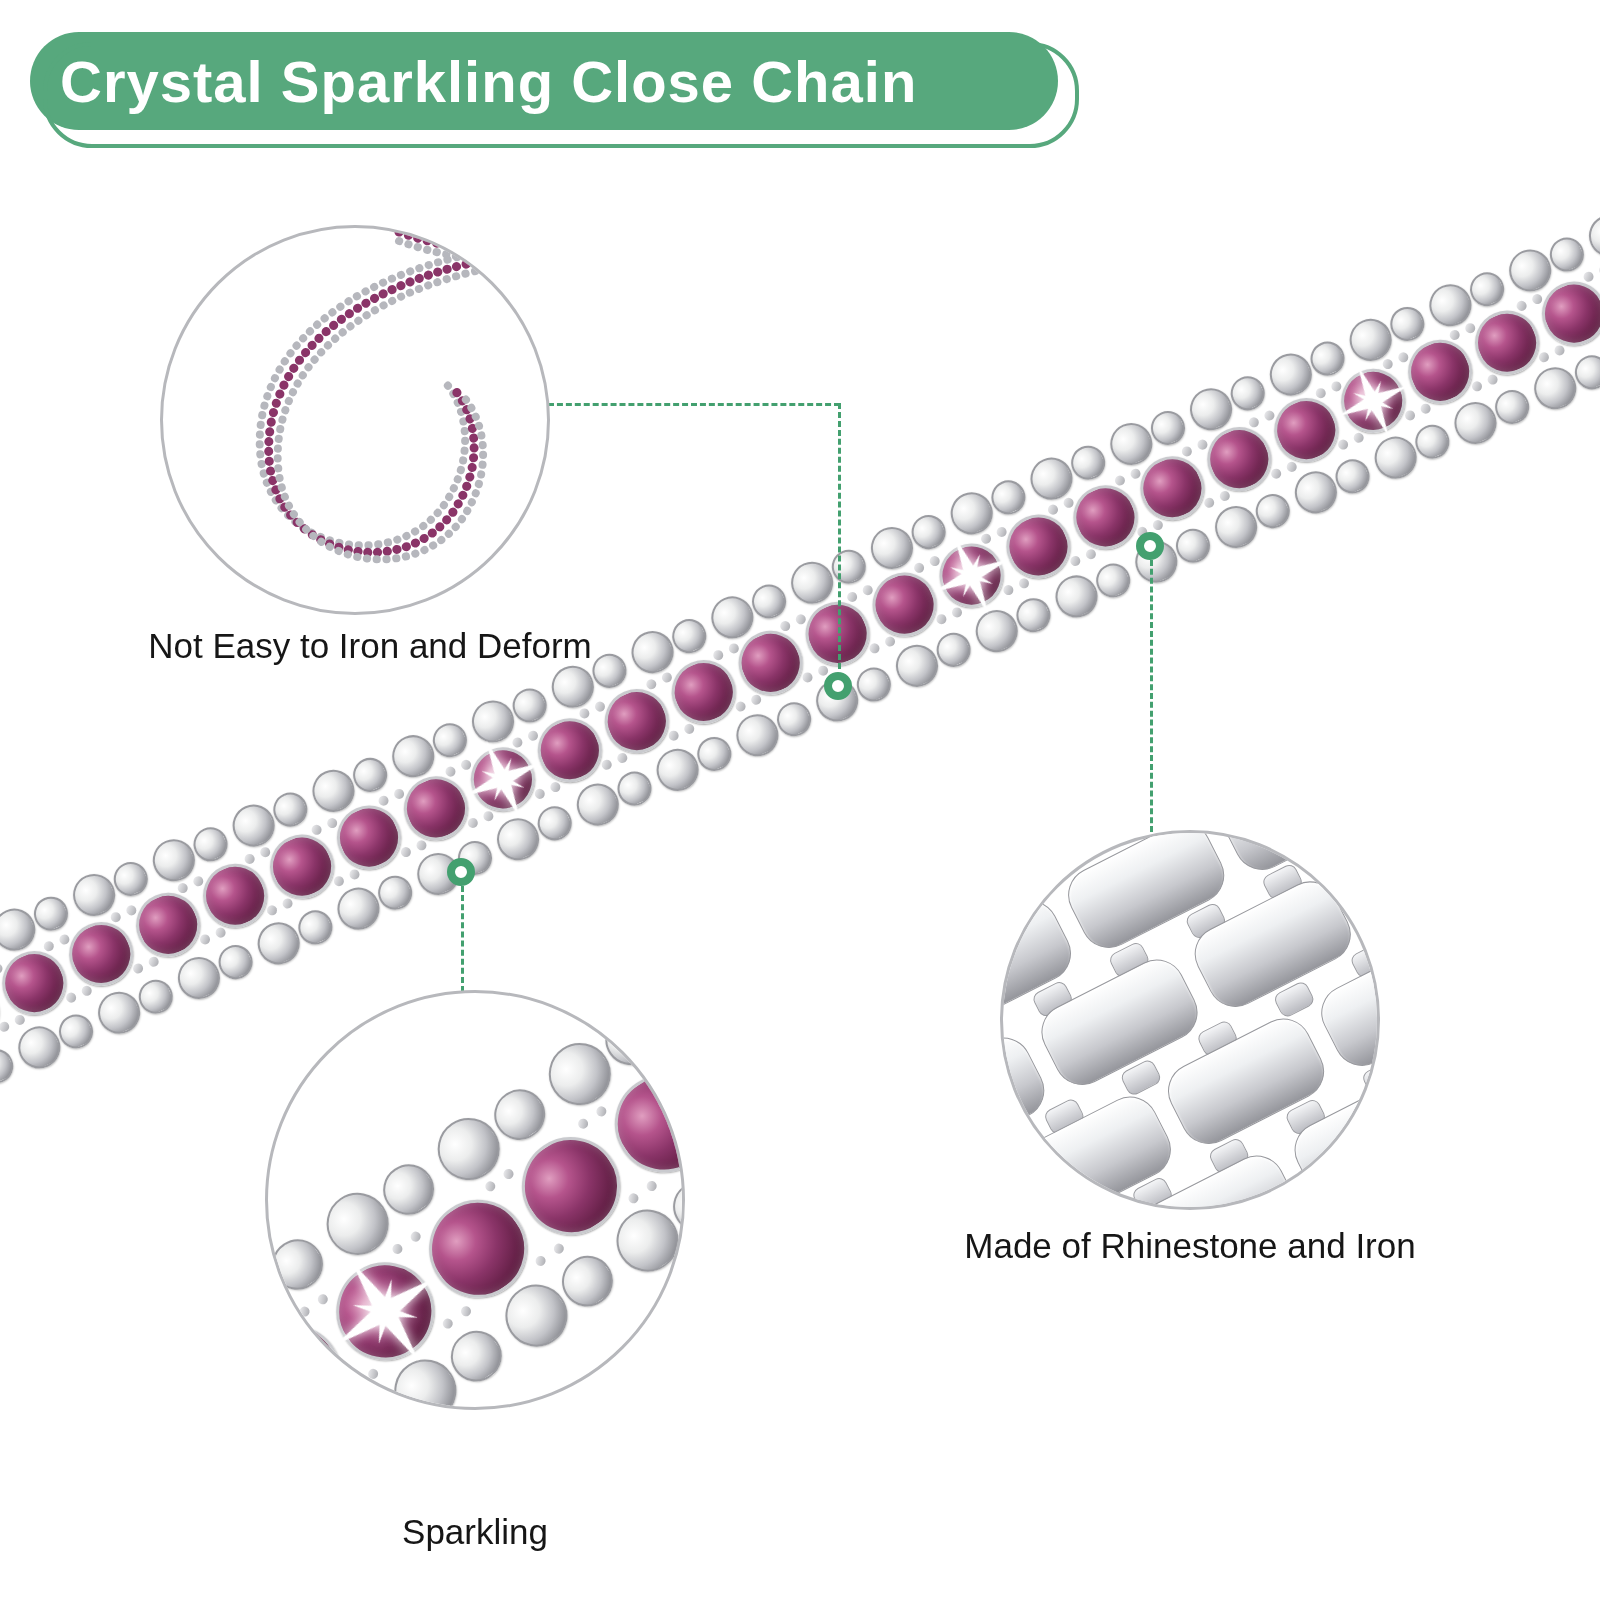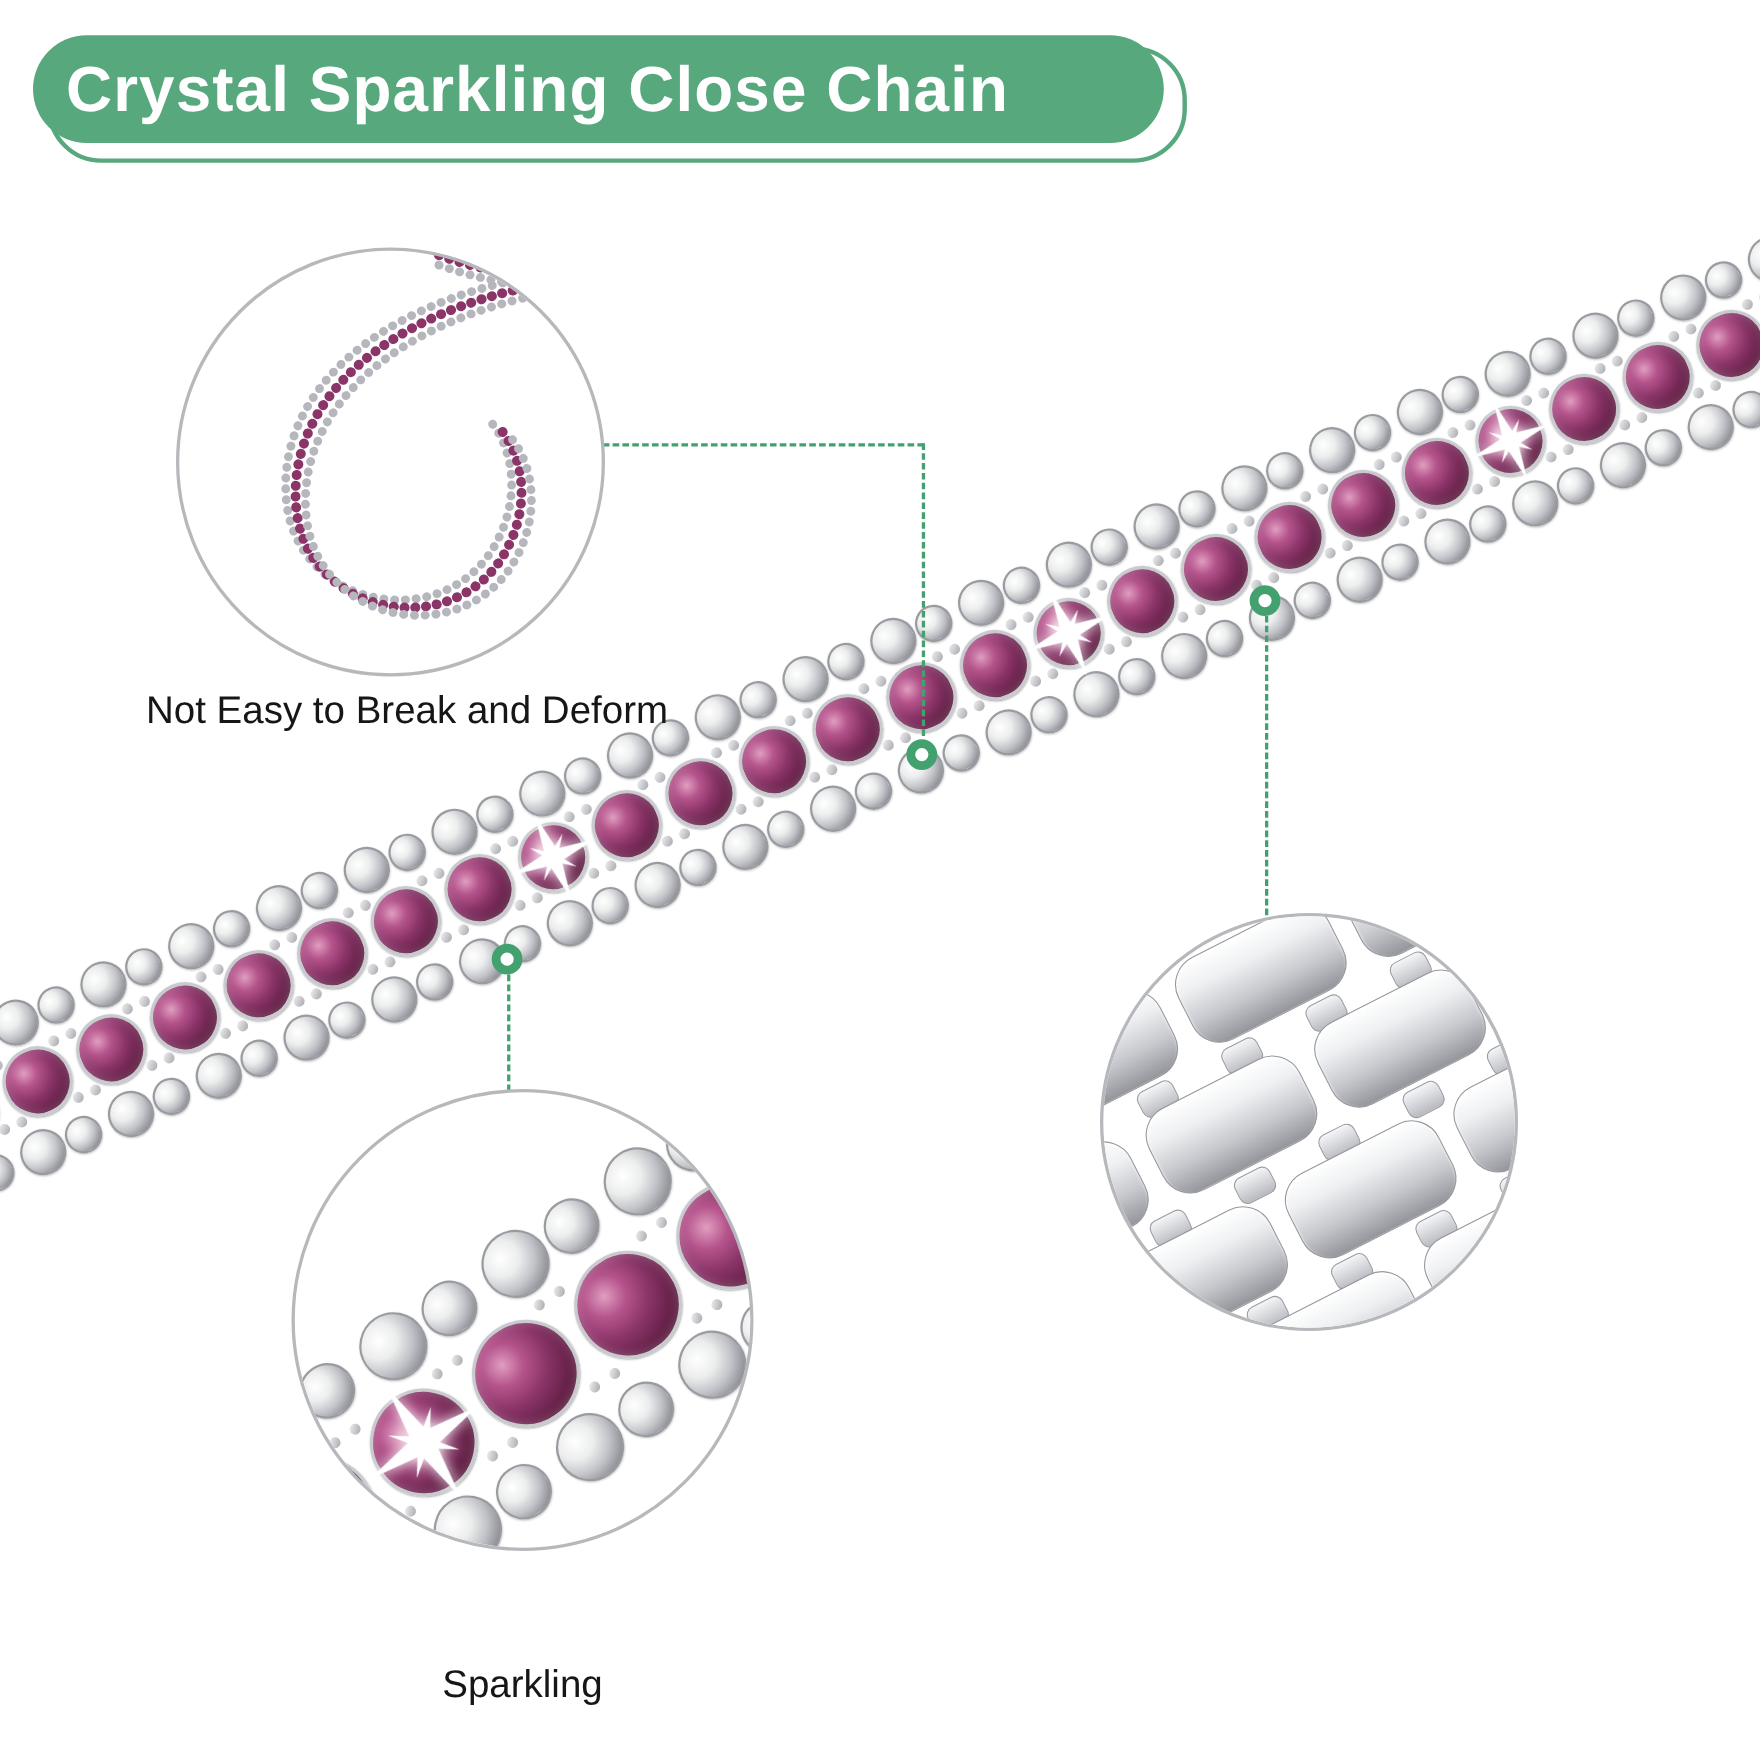--- a/index.html
+++ b/index.html
@@ -435,16 +435,17 @@
         <div class="metal-link" style="left: 476px; top: 220px; width: 152px; height: 82px;"></div>
         <div class="metal-pin" style="left: 228px; top: 308px; width: 34px; height: 24px;"></div>
         <div class="metal-pin" style="left: 314px; top: 308px; width: 34px; height: 24px;"></div>
         <div class="metal-pin" style="left: 400px; top: 308px; width: 34px; height: 24px;"></div>
         <div class="metal-pin" style="left: 486px; top: 308px; width: 34px; height: 24px;"></div>
         <div class="metal-link" style="left: 218px; top: 330px; width: 152px; height: 82px;"></div>
         <div class="metal-link" style="left: 390px; top: 330px; width: 152px; height: 82px;"></div>
       </div>
   </div>
 
-  <div class="caption" id="caption-durability">Not Easy to Break and Deform</div>
+  <div class="caption" id="caption-durability">Not Easy to Iron and Deform</div>
   <div class="caption" id="caption-sparkling">Sparkling</div>
+  <div class="caption" id="caption-material">Made of Rhinestone and Iron</div>
 
 </div>
 
 </body></html>

